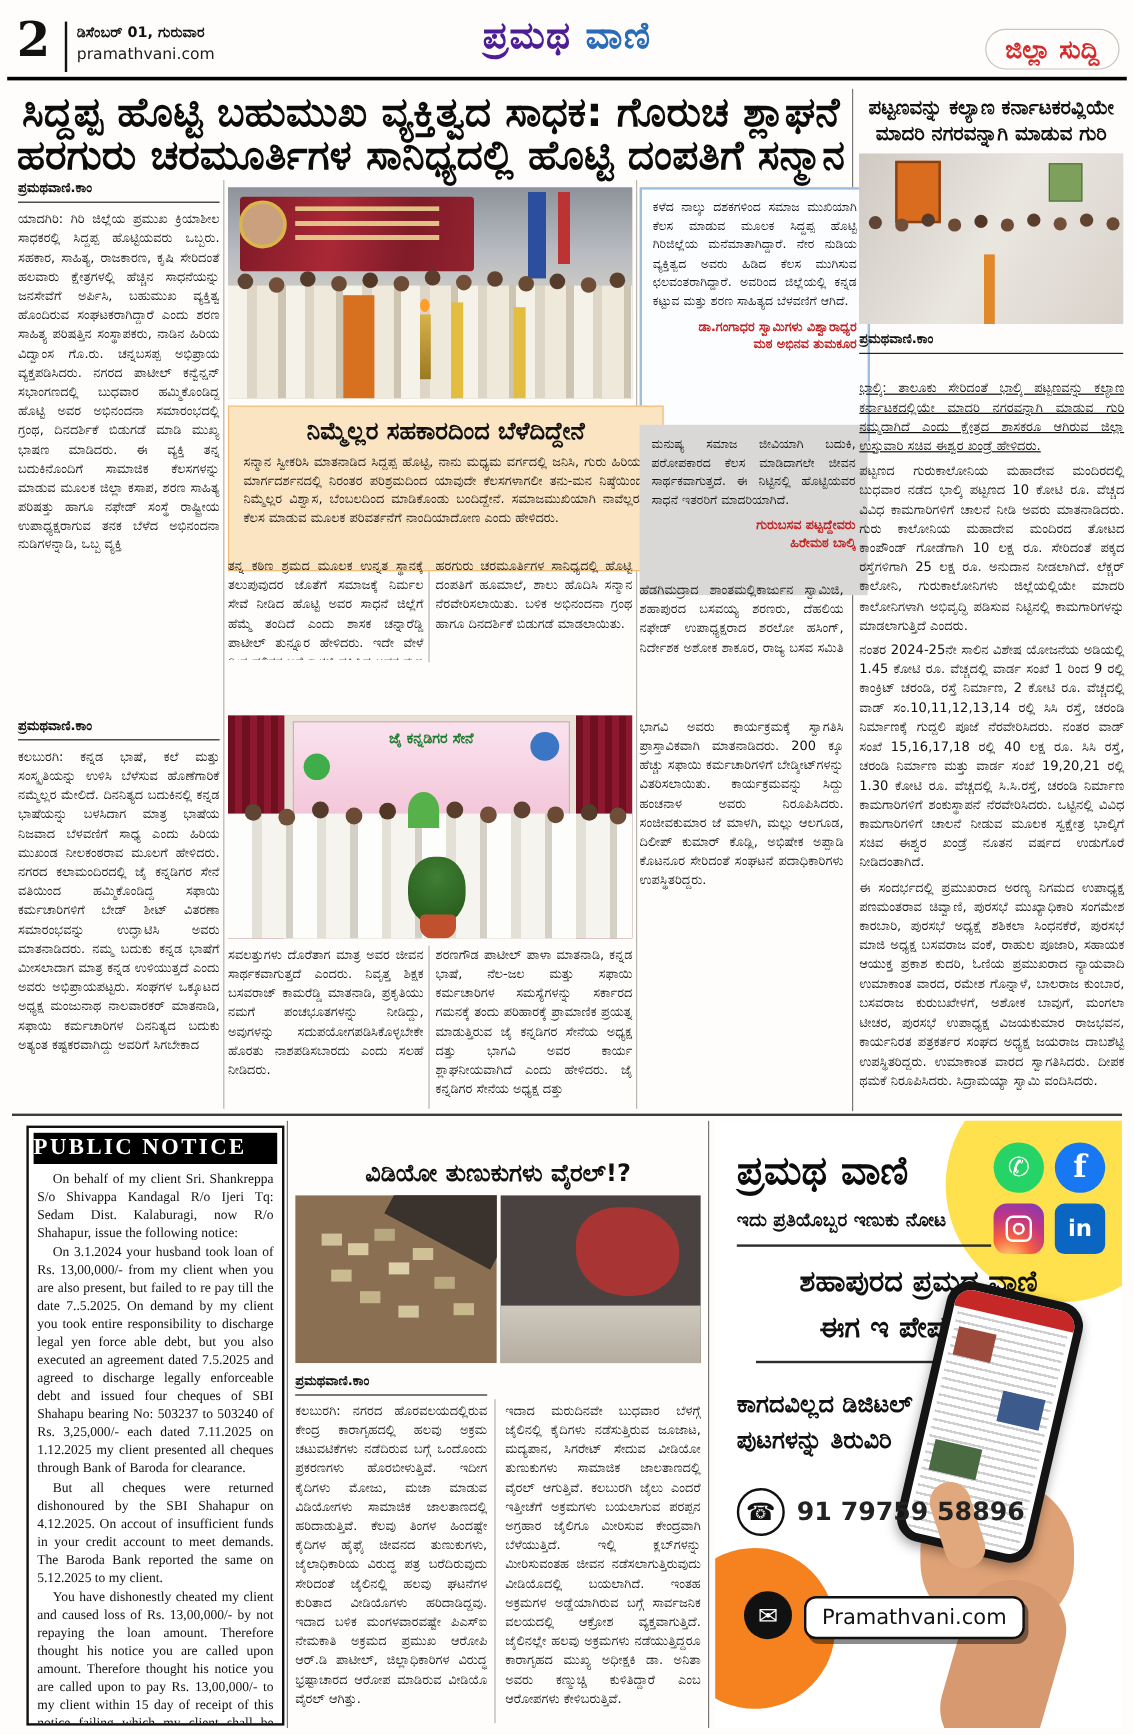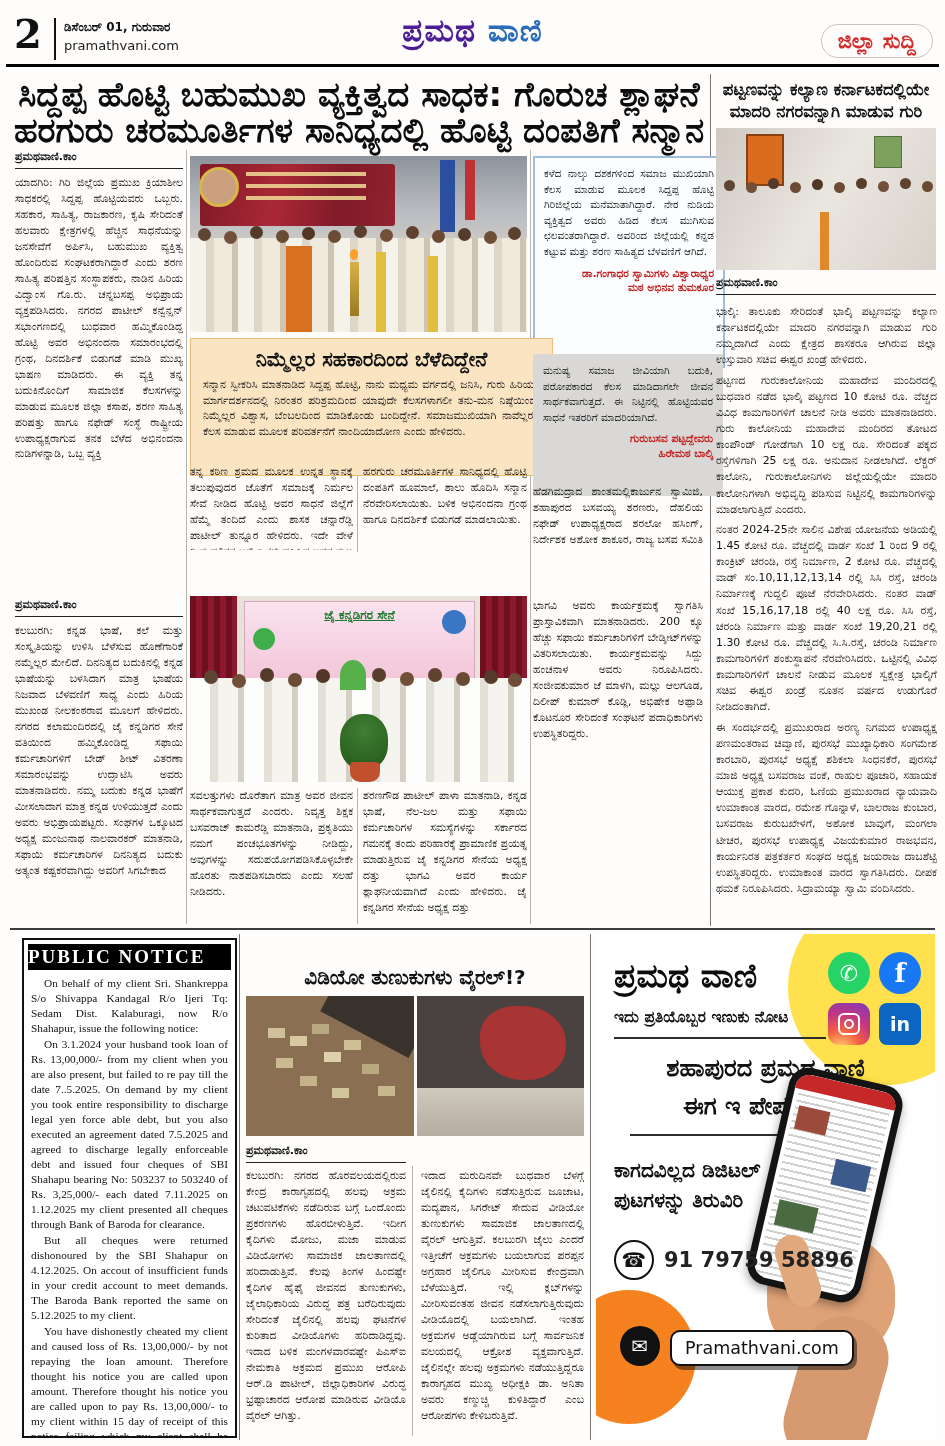--- a/index.html
+++ b/index.html
@@ -47,21 +47,21 @@
            286px 3px 0 #6f4e39,310px -1px 0 #5c402e;}
   .p1saffron{position:absolute;left:96px;bottom:0;width:26px;height:86px;background:#d7711f;}
   .p1scarf1{position:absolute;left:186px;bottom:0;width:10px;height:80px;background:#e3bd3f;}
   .p1scarf2{position:absolute;left:238px;bottom:0;width:10px;height:76px;background:#e3bd3f;}
   .p1lamp{position:absolute;left:160px;bottom:16px;width:9px;height:54px;background:linear-gradient(#d8b24a,#9a7a22);}
   .p1flame{position:absolute;left:160px;bottom:72px;width:8px;height:11px;border-radius:50%;background:#ff9e2a;}
   .p2bg{position:absolute;inset:0;background:#e8e2d8;}
   .p2cl{position:absolute;left:0;top:0;width:14%;height:100%;background:repeating-linear-gradient(90deg,#6e1020 0 6px,#8e1830 6px 12px);}
   .p2cr{position:absolute;right:0;top:0;width:14%;height:100%;background:repeating-linear-gradient(90deg,#6e1020 0 6px,#8e1830 6px 12px);}
   .p2banner{position:absolute;left:16%;top:5px;width:68%;height:48%;background:linear-gradient(#fae3ee,#f2c2d6);border:1px solid #d8a8be;text-align:center;}
-  .p2banner .bt{font-size:12px;font-weight:bold;color:#1c7a2e;margin-top:6px;text-decoration:underline;}
+  .p2banner .bt{font-size:12px;font-weight:bold;color:#1c7a2e;margin-top:6px;}
   .p2pA{position:absolute;left:8px;top:26px;width:22px;height:22px;border-radius:50%;background:#3fae4a;}
   .p2pB{position:absolute;right:8px;top:8px;width:24px;height:24px;border-radius:50%;background:#3a76c4;}
   .p2crowd{position:absolute;bottom:0;width:100%;height:56%;
            background:repeating-linear-gradient(90deg,#fdfdfb 0 20px,#e3e0d8 20px 28px,#f6f4ee 28px 48px,#d4d0c6 48px 54px);}
   .p2heads{position:absolute;left:14px;top:74px;width:14px;height:14px;border-radius:50%;background:#5f4634;
            box-shadow:28px 4px 0 #714f38,56px -2px 0 #543a2a,84px 3px 0 #6b4b36,112px -1px 0 #523726,140px 3px 0 #6d4c37,
            168px -2px 0 #5a3e2c,196px 2px 0 #734f39,224px -2px 0 #5f4330,252px 2px 0 #6b4a34,280px 0 0 #553b2a,304px 3px 0 #6f4e39;}
   .p2green{position:absolute;left:150px;top:64px;width:26px;height:30px;border-radius:50% 50% 0 0;background:#57b14b;}
   .p2plant{position:absolute;left:150px;bottom:12px;width:48px;height:56px;border-radius:45%;
            background:radial-gradient(circle at 50% 30%,#3f7f33,#245518);}
@@ -218,37 +218,37 @@
     <div class="p2plant"></div>
     <div class="p2pot"></div>
   </div>
 
   <div class="abs jtext" style="left:533px;top:598px;width:170px;height:326px;">ಭಾಗವಿ ಅವರು ಕಾರ್ಯಕ್ರಮಕ್ಕೆ ಸ್ವಾಗತಿಸಿ ಪ್ರಾಸ್ತಾವಿಕವಾಗಿ ಮಾತನಾಡಿದರು. 200 ಕ್ಕೂ ಹೆಚ್ಚು ಸಫಾಯಿ ಕರ್ಮಚಾರಿಗಳಿಗೆ ಬೇಡ್ಶೀಟ್‌ಗಳನ್ನು ವಿತರಿಸಲಾಯಿತು. ಕಾರ್ಯಕ್ರಮವನ್ನು ಸಿದ್ದು ಹಂಚನಾಳ ಅವರು ನಿರೂಪಿಸಿದರು. ಸಂಜೀವಕುಮಾರ ಜೆ ಮಾಳಗಿ, ಮಲ್ಲು ಆಲಗೂಡ, ದಿಲೀಪ್ ಕುಮಾರ್ ಕೊಡ್ಲಿ, ಅಭಿಷೇಕ ಅಪ್ಪಾಡಿ ಕೊಟನೂರ ಸೇರಿದಂತೆ ಸಂಘಟನೆ ಪದಾಧಿಕಾರಿಗಳು ಉಪಸ್ಥಿತರಿದ್ದರು.</div>
   <div class="abs jtext" style="left:363px;top:788px;width:164px;height:136px;">ಶರಣಗೌಡ ಪಾಟೀಲ್ ಪಾಳಾ ಮಾತನಾಡಿ, ಕನ್ನಡ ಭಾಷೆ, ನೆಲ-ಜಲ ಮತ್ತು ಸಫಾಯಿ ಕರ್ಮಚಾರಿಗಳ ಸಮಸ್ಯೆಗಳನ್ನು ಸರ್ಕಾರದ ಗಮನಕ್ಕೆ ತಂದು ಪರಿಹಾರಕ್ಕೆ ಪ್ರಾಮಾಣಿಕ ಪ್ರಯತ್ನ ಮಾಡುತ್ತಿರುವ ಜೈ ಕನ್ನಡಿಗರ ಸೇನೆಯ ಅಧ್ಯಕ್ಷ ದತ್ತು ಭಾಗವಿ ಅವರ ಕಾರ್ಯ ಶ್ಲಾಘನೀಯವಾಗಿದೆ ಎಂದು ಹೇಳಿದರು. ಜೈ ಕನ್ನಡಿಗರ ಸೇನೆಯ ಅಧ್ಯಕ್ಷ ದತ್ತು</div>
   <div class="abs jtext" style="left:190px;top:788px;width:163px;height:136px;">ಸವಲತ್ತುಗಳು ದೊರೆತಾಗ ಮಾತ್ರ ಅವರ ಜೀವನ ಸಾರ್ಥಕವಾಗುತ್ತದೆ ಎಂದರು. ನಿವೃತ್ತ ಶಿಕ್ಷಕ ಬಸವರಾಜ್ ಕಾಮರೆಡ್ಡಿ ಮಾತನಾಡಿ, ಪ್ರಕೃತಿಯು ನಮಗೆ ಪಂಚಭೂತಗಳನ್ನು ನೀಡಿದ್ದು, ಅವುಗಳನ್ನು ಸದುಪಯೋಗಪಡಿಸಿಕೊಳ್ಳಬೇಕೇ ಹೊರತು ನಾಶಪಡಿಸಬಾರದು ಎಂದು ಸಲಹೆ ನೀಡಿದರು.</div>
 
   <div class="hr" style="left:10px;top:928px;width:925px;height:2px;background:#3c3c3c;"></div>
 
-  <div class="abs h-a3" style="top:80px;">ಪಟ್ಟಣವನ್ನು ಕಲ್ಯಾಣ ಕರ್ನಾಟಕದಲ್ಲಿಯೇ</div>
+  <div class="abs h-a3" style="top:80px;">ಪಟ್ಟಣವನ್ನು ಕಲ್ಯಾಣ ಕರ್ನಾಟಕರವ್ಲಿಯೇ</div>
   <div class="abs h-a3" style="top:102px;">ಮಾದರಿ ನಗರವನ್ನಾಗಿ ಮಾಡುವ ಗುರಿ</div>
 
   <div class="abs photo" style="left:716px;top:128px;width:220px;height:142px;">
     <div class="p3bg"></div>
     <div class="p3poster"></div>
     <div class="p3poster2"></div>
     <div class="p3crowd"></div>
     <div class="p3heads"></div>
     <div class="p3sash"></div>
   </div>
 
   <div class="abs" style="left:716px;top:276px;width:220px;">
     <div class="credit">ಪ್ರಮಥವಾಣಿ.ಕಾಂ</div>
   </div>
   <div class="abs jtext" style="left:716px;top:300px;width:221px;height:624px;font-size:10.9px;">
-    <p style="margin:4px 0 4px 0;">ಭಾಲ್ಕಿ: ತಾಲೂಕು ಸೇರಿದಂತೆ ಭಾಲ್ಕಿ ಪಟ್ಟಣವನ್ನು ಕಲ್ಯಾಣ ಕರ್ನಾಟಕದಲ್ಲಿಯೇ ಮಾದರಿ ನಗರವನ್ನಾಗಿ ಮಾಡುವ ಗುರಿ ನಮ್ಮದಾಗಿದೆ ಎಂದು ಕ್ಷೇತ್ರದ ಶಾಸಕರೂ ಆಗಿರುವ ಜಿಲ್ಲಾ ಉಸ್ತುವಾರಿ ಸಚಿವ ಈಶ್ವರ ಖಂಡ್ರೆ ಹೇಳಿದರು.</p>
+    <p style="margin:16px 0 4px 0;text-decoration:underline;">ಭಾಲ್ಕಿ: ತಾಲೂಕು ಸೇರಿದಂತೆ ಭಾಲ್ಕಿ ಪಟ್ಟಣವನ್ನು ಕಲ್ಯಾಣ ಕರ್ನಾಟಕದಲ್ಲಿಯೇ ಮಾದರಿ ನಗರವನ್ನಾಗಿ ಮಾಡುವ ಗುರಿ ನಮ್ಮದಾಗಿದೆ ಎಂದು ಕ್ಷೇತ್ರದ ಶಾಸಕರೂ ಆಗಿರುವ ಜಿಲ್ಲಾ ಉಸ್ತುವಾರಿ ಸಚಿವ ಈಶ್ವರ ಖಂಡ್ರೆ ಹೇಳಿದರು.</p>
     <p style="margin:0 0 4px 0;">ಪಟ್ಟಣದ ಗುರುಕಾಲೋನಿಯ ಮಹಾದೇವ ಮಂದಿರದಲ್ಲಿ ಬುಧವಾರ ನಡೆದ ಭಾಲ್ಕಿ ಪಟ್ಟಣದ 10 ಕೋಟಿ ರೂ. ವೆಚ್ಚದ ವಿವಿಧ ಕಾಮಗಾರಿಗಳಿಗೆ ಚಾಲನೆ ನೀಡಿ ಅವರು ಮಾತನಾಡಿದರು. ಗುರು ಕಾಲೋನಿಯ ಮಹಾದೇವ ಮಂದಿರದ ತೋಟದ ಕಾಂಪೌಂಡ್ ಗೋಡೆಗಾಗಿ 10 ಲಕ್ಷ ರೂ. ಸೇರಿದಂತೆ ಪಕ್ಕದ ರಸ್ತೆಗಳಿಗಾಗಿ 25 ಲಕ್ಷ ರೂ. ಅನುದಾನ ನೀಡಲಾಗಿದೆ. ಲೆಕ್ಚರ್ ಕಾಲೋನಿ, ಗುರುಕಾಲೋನಿಗಳು ಜಿಲ್ಲೆಯಲ್ಲಿಯೇ ಮಾದರಿ ಕಾಲೋನಿಗಳಾಗಿ ಅಭಿವೃದ್ಧಿ ಪಡಿಸುವ ನಿಟ್ಟಿನಲ್ಲಿ ಕಾಮಗಾರಿಗಳನ್ನು ಮಾಡಲಾಗುತ್ತಿದೆ ಎಂದರು.</p>
     <p style="margin:0 0 4px 0;">ನಂತರ 2024-25ನೇ ಸಾಲಿನ ವಿಶೇಷ ಯೋಜನೆಯ ಅಡಿಯಲ್ಲಿ 1.45 ಕೋಟಿ ರೂ. ವೆಚ್ಚದಲ್ಲಿ ವಾರ್ಡ ಸಂಖೆ 1 ರಿಂದ 9 ರಲ್ಲಿ ಕಾಂಕ್ರಿಟ್ ಚರಂಡಿ, ರಸ್ತೆ ನಿರ್ಮಾಣ, 2 ಕೋಟಿ ರೂ. ವೆಚ್ಚದಲ್ಲಿ ವಾಡ್ ಸಂ.10,11,12,13,14 ರಲ್ಲಿ ಸಿಸಿ ರಸ್ತೆ, ಚರಂಡಿ ನಿರ್ಮಾಣಕ್ಕೆ ಗುದ್ದಲಿ ಪೂಜೆ ನೆರವೇರಿಸಿದರು. ನಂತರ ವಾಡ್ ಸಂಖೆ 15,16,17,18 ರಲ್ಲಿ 40 ಲಕ್ಷ ರೂ. ಸಿಸಿ ರಸ್ತೆ, ಚರಂಡಿ ನಿರ್ಮಾಣ ಮತ್ತು ವಾರ್ಡ ಸಂಖೆ 19,20,21 ರಲ್ಲಿ 1.30 ಕೋಟಿ ರೂ. ವೆಚ್ಚದಲ್ಲಿ ಸಿ.ಸಿ.ರಸ್ತೆ, ಚರಂಡಿ ನಿರ್ಮಾಣ ಕಾಮಗಾರಿಗಳಿಗೆ ಶಂಕುಸ್ಥಾಪನೆ ನೆರವೇರಿಸಿದರು. ಒಟ್ಟಿನಲ್ಲಿ ವಿವಿಧ ಕಾಮಗಾರಿಗಳಿಗೆ ಚಾಲನೆ ನೀಡುವ ಮೂಲಕ ಸ್ವಕ್ಷೇತ್ರ ಭಾಲ್ಕಿಗೆ ಸಚಿವ ಈಶ್ವರ ಖಂಡ್ರೆ ನೂತನ ವರ್ಷದ ಉಡುಗೊರೆ ನೀಡಿದಂತಾಗಿದೆ.</p>
     <p style="margin:0;">ಈ ಸಂದರ್ಭದಲ್ಲಿ ಪ್ರಮುಖರಾದ ಅರಣ್ಯ ನಿಗಮದ ಉಪಾಧ್ಯಕ್ಷ ಪಣಮಂತರಾವ ಚಿವ್ವಾಣಿ, ಪುರಸಭೆ ಮುಖ್ಯಾಧಿಕಾರಿ ಸಂಗಮೇಶ ಕಾರಬಾರಿ, ಪುರಸಭೆ ಅಧ್ಯಕ್ಷೆ ಶಶಿಕಲಾ ಸಿಂಧನಕೆರೆ, ಪುರಸಭೆ ಮಾಜಿ ಅಧ್ಯಕ್ಷ ಬಸವರಾಜ ವಂಕೆ, ರಾಹುಲ ಪೂಜಾರಿ, ಸಹಾಯಕ ಆಯುಕ್ತ ಪ್ರಕಾಶ ಕುದರಿ, ಓಣಿಯ ಪ್ರಮುಖರಾದ ನ್ಯಾಯವಾದಿ ಉಮಾಕಾಂತ ವಾರದ, ರಮೇಶ ಗೊನ್ನಾಳೆ, ಬಾಲರಾಜ ಕುಂಬಾರ, ಬಸವರಾಜ ಕುರುಬಖೇಳಗೆ, ಅಶೋಕ ಬಾವುಗೆ, ಮಂಗಲಾ ಟೀಚರ, ಪುರಸಭೆ ಉಪಾಧ್ಯಕ್ಷ ವಿಜಯಕುಮಾರ ರಾಜಭವನ, ಕಾರ್ಯನಿರತ ಪತ್ರಕರ್ತರ ಸಂಘದ ಅಧ್ಯಕ್ಷ ಜಯರಾಜ ದಾಬಶೆಟ್ಟಿ ಉಪಸ್ಥಿತರಿದ್ದರು. ಉಮಾಕಾಂತ ವಾರದ ಸ್ವಾಗತಿಸಿದರು. ದೀಪಕ ಥಮಕೆ ನಿರೂಪಿಸಿದರು. ಸಿದ್ರಾಮಯ್ಯಾ ಸ್ವಾಮಿ ವಂದಿಸಿದರು.</p>
   </div>
 
   <div class="vr" style="left:239px;top:934px;height:506px;background:#777;"></div>
   <div class="vr" style="left:590px;top:934px;height:506px;background:#777;"></div>
 
   <div class="abs notice" style="left:22px;top:938px;width:211px;height:496px;">
     <div class="pn-title">PUBLIC NOTICE</div>

